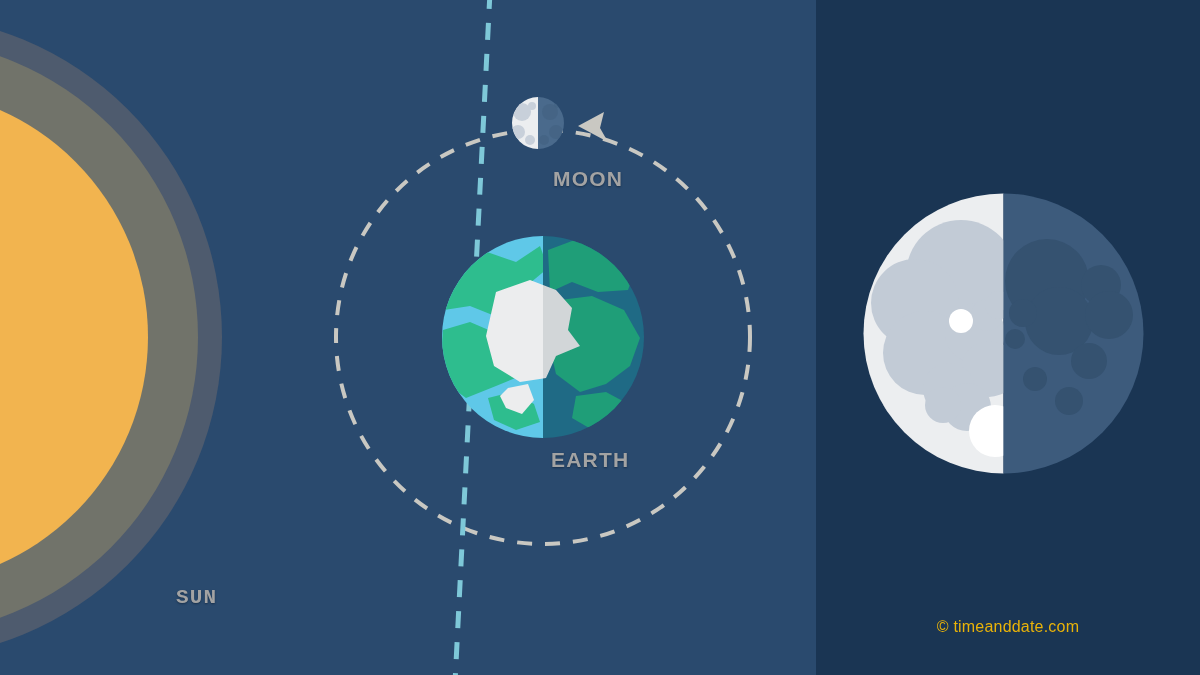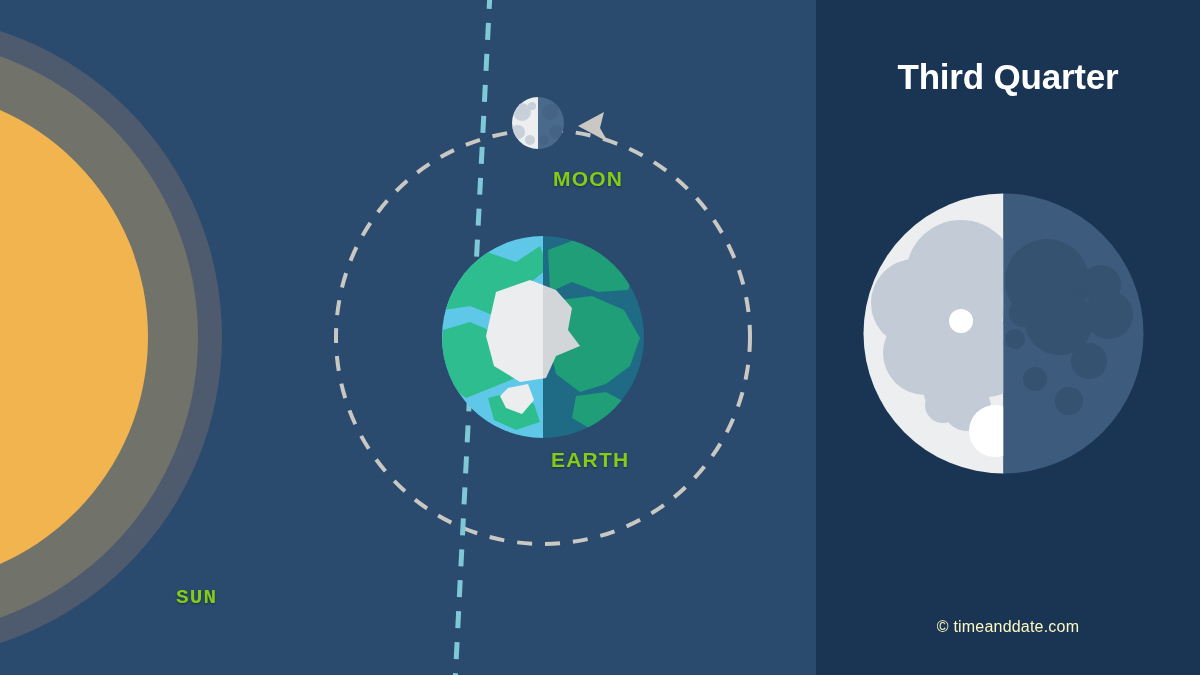--- a/index.html
+++ b/index.html
@@ -33,21 +33,21 @@
   
   .diagram {
     position: absolute;
     left: 0; top: 0;
     width: 816px; height: 675px;
   }
 
   
   .lbl {
     position: absolute;
-    color: #84cc16;
+    color: #a3a3a3;
     font-weight: bold;
     letter-spacing: 1.2px;
     white-space: nowrap;
     text-shadow: 0 1px 2px rgba(10,28,48,0.55);
   }
   #label-sun   { left: 176px; top: 586px; font-size: 21px; font-family: Liberation Mono, monospace; }
   #label-moon  { left: 553px; top: 167px; font-size: 21px; }
   #label-earth { left: 551px; top: 448px; font-size: 21px; }
 
   
@@ -68,21 +68,21 @@
     text-align: center;
     color: #ffffff;
     font-size: 20px;
     font-weight: bold;
   }
   .credit {
     position: absolute;
     left: 816px; top: 618px;
     width: 384px;
     text-align: center;
-    color: #fef9c3;
+    color: #eab308;
     font-size: 16px;
     letter-spacing: 0.2px;
   }
   .moon-big {
     position: absolute;
     left: 863px; top: 193px;
     width: 281px; height: 281px;
   }
 </style>
 </head>
@@ -186,21 +186,20 @@
 
     </svg>
 
     <div class="lbl" id="label-sun">SUN</div>
     <div class="lbl" id="label-moon">MOON</div>
     <div class="lbl" id="label-earth">EARTH</div>
   </div>
 
   <div class="panel-right"></div>
 
-  <div class="panel-title">Third Quarter</div>
 
   <svg class="moon-big" viewBox="0 0 281 281">
     <defs>
       <clipPath id="clipBigDisc">
           <circle cx="140.5" cy="140.5" r="140"></circle>
         </clipPath>
       <clipPath id="clipBigLit">
           <rect x="0" y="0" width="140.5" height="281"></rect>
         </clipPath>
       <clipPath id="clipBigDark">

